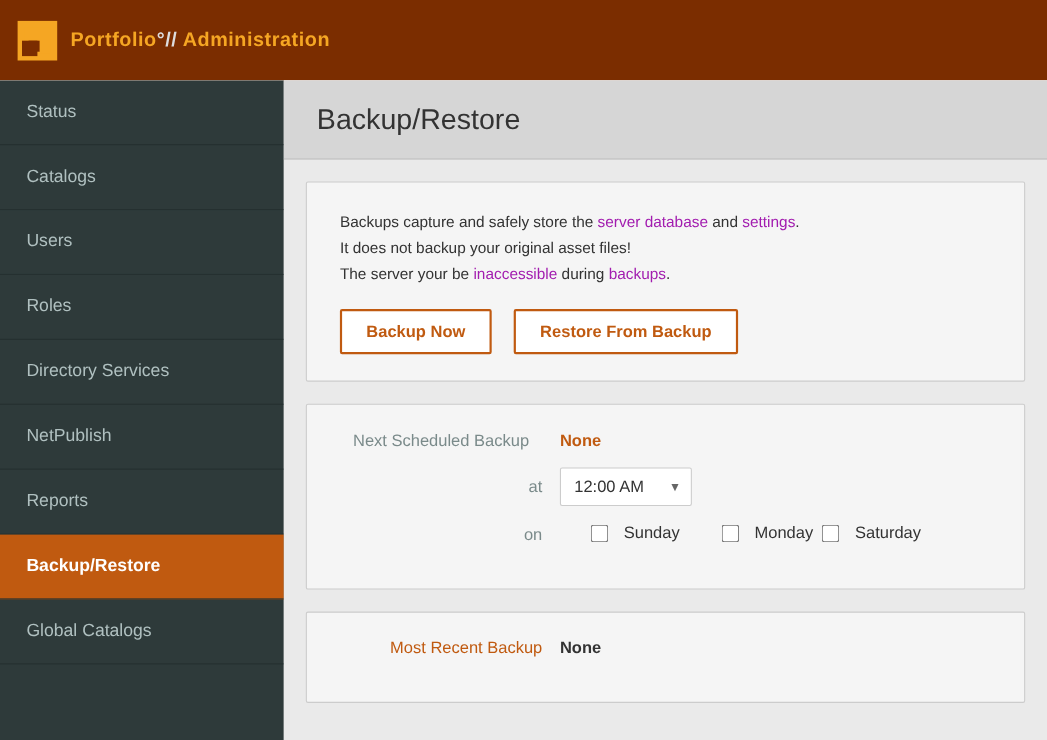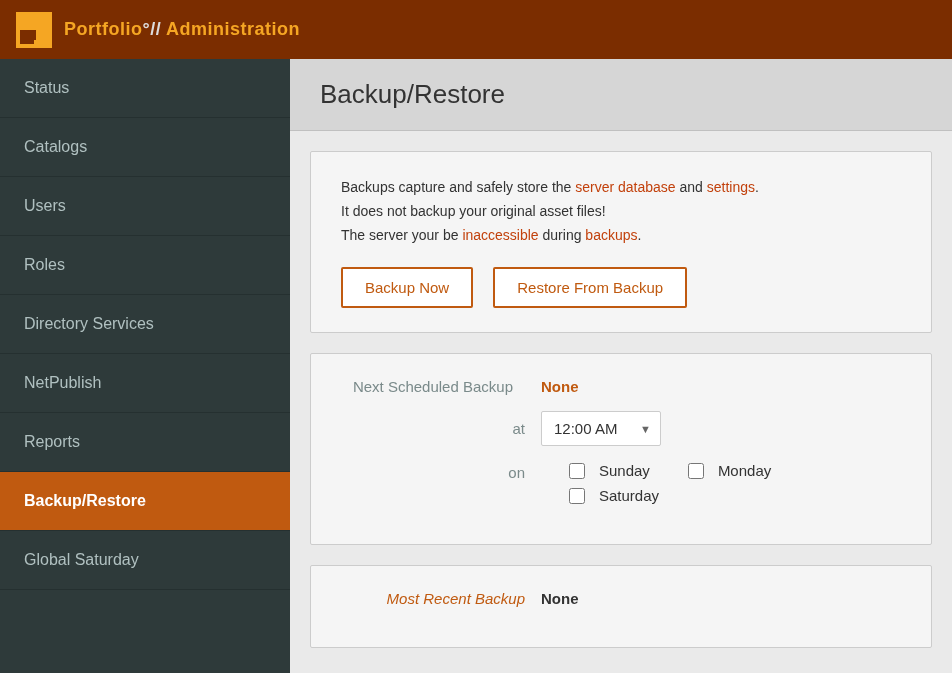--- a/index.html
+++ b/index.html
@@ -1,21 +1,21 @@
 <!DOCTYPE html>
 <html><head>
   <meta charset="utf-8">
   <style>
     * { box-sizing: border-box; margin: 0; padding: 0; }
     body { font-family: Arial, sans-serif; display: flex; flex-direction: column; height: 673px; width: 952px; overflow: hidden; }
 
     
     #header {
       background-color: #7B2D00;
-      height: 59px;
+      height: 73px;
       display: flex;
       align-items: center;
       padding: 0 16px;
       flex-shrink: 0;
     }
     #header .logo-box {
       width: 36px;
       height: 36px;
       background: #F5A623;
       display: flex;
@@ -45,21 +45,21 @@
 
     
     #layout {
       display: flex;
       flex: 1;
       overflow: hidden;
     }
 
     
     #sidebar {
-      width: 290px;
+      width: 258px;
       background-color: #2E3A3A;
       flex-shrink: 0;
       display: flex;
       flex-direction: column;
     }
     .sidebar-item {
       padding: 20px 24px;
       color: #B0C0C0;
       font-size: 16px;
       cursor: pointer;
@@ -98,36 +98,36 @@
       padding: 24px 30px;
     }
 
     
     .info-text {
       color: #333;
       font-size: 14px;
       line-height: 1.7;
       margin-bottom: 20px;
     }
-    .info-text .highlight-blue { color: #c2410c; text-align: right; }
+    .info-text .highlight-blue { color: #a21caf; text-align: right; }
 
     .button-row {
       display: flex;
       gap: 20px;
       margin-top: 10px;
     }
     .btn-outline {
       background: #fff;
       border: 2px solid #C05A10;
       color: #C05A10;
       padding: 10px 22px;
       font-size: 15px;
       cursor: pointer;
       border-radius: 2px;
-      font-weight: normal;
+      font-weight: bold;
       text-align: center;
     }
     .schedule-row {
       display: flex;
       align-items: center;
       margin-bottom: 16px;
     }
     .schedule-label {
       color: #7A8A8A;
       font-size: 15px;
@@ -176,21 +176,21 @@
     }
     .on-label {
       color: #7A8A8A;
       font-size: 15px;
       width: 200px;
       text-align: right;
       padding-right: 16px;
     }
     .day-checkboxes {
       display: flex;
-      flex-direction: column;
+      flex-direction: row;
       gap: 8px;
     }
     .day-row {
       display: flex;
       align-items: center;
       gap: 8px;
     }
     .day-row label {
       color: #333;
       font-size: 15px;
@@ -200,21 +200,20 @@
       width: 16px;
       height: 16px;
       cursor: pointer;
     }
     .recent-label {
       color: #C05A10;
       font-size: 15px;
       width: 200px;
       text-align: right;
       padding-right: 16px;
-      font-style: italic;
     }
     .recent-value {
       color: #333;
       font-size: 15px;
       font-weight: bold;
     }
   </style>
 </head>
 <body>
 
@@ -251,21 +250,21 @@
     <div class="sidebar-item">
       <span>NetPublish</span>
     </div>
     <div class="sidebar-item">
       <span>Reports</span>
     </div>
     <div class="sidebar-item active">
       <span>Backup/Restore</span>
     </div>
     <div class="sidebar-item">
-      <span>Global Saturday</span>
+      <span>Global Catalogs</span>
     </div>
   </div>
 
   <div id="main">
 
     <div id="page-header">
       <h1>Backup/Restore</h1>
     </div>
 
     <div class="content-section">

